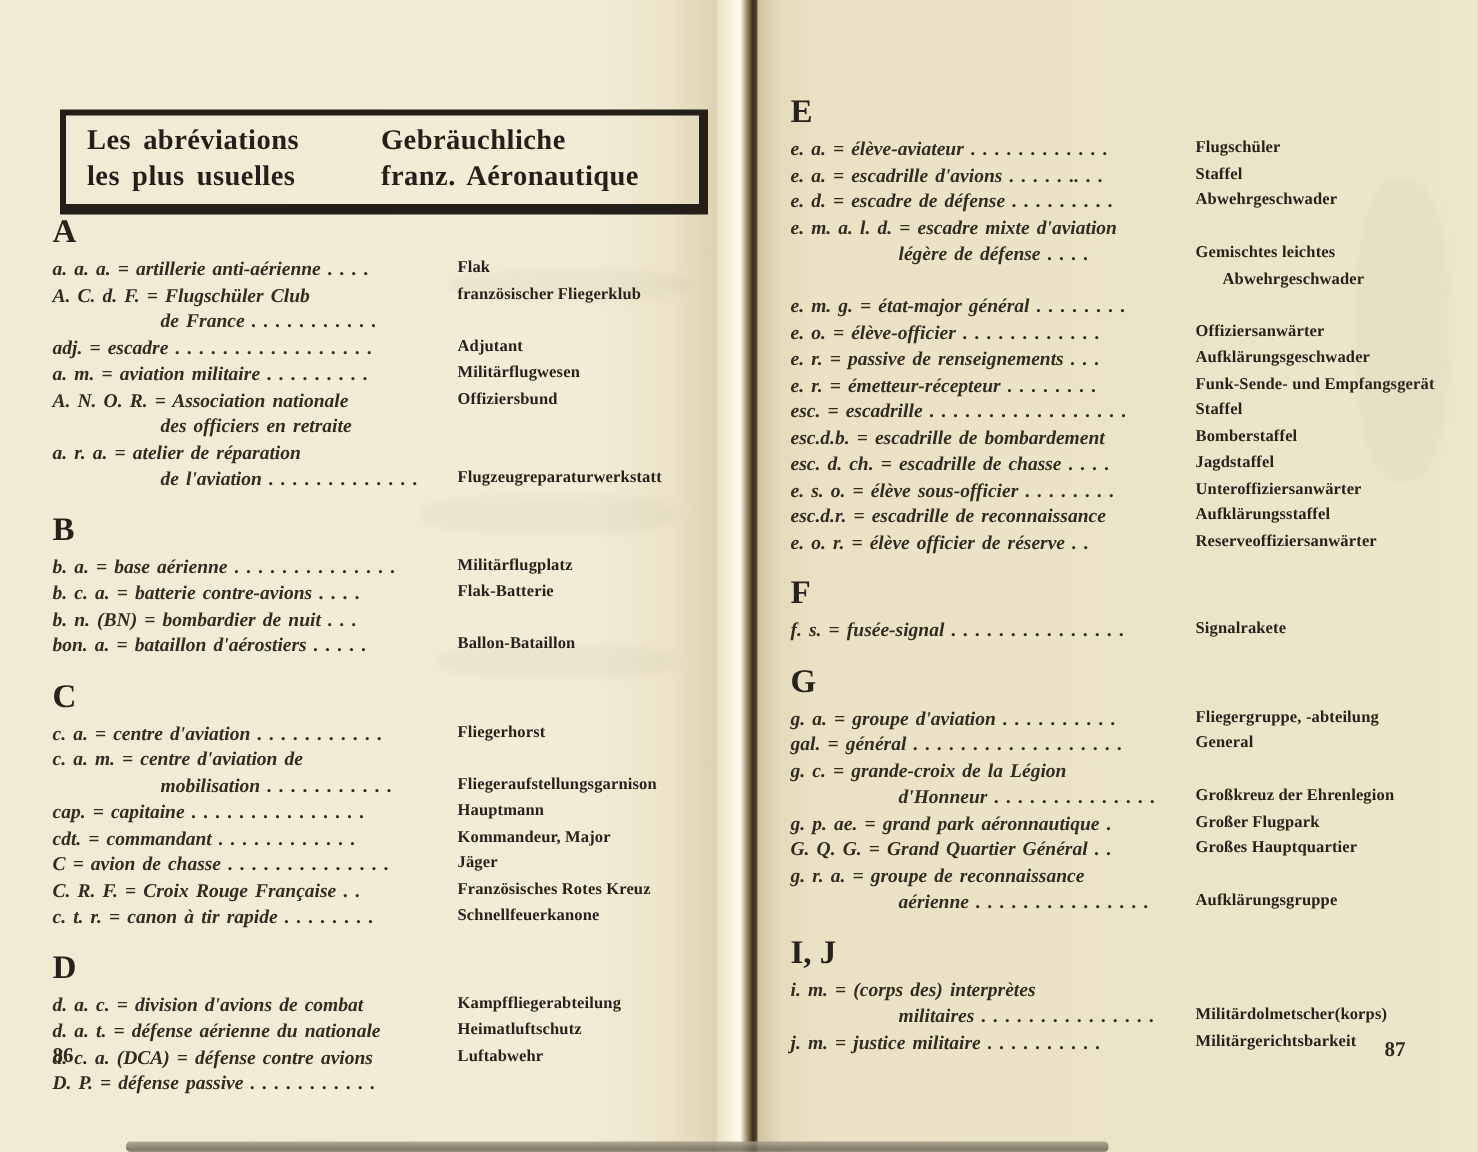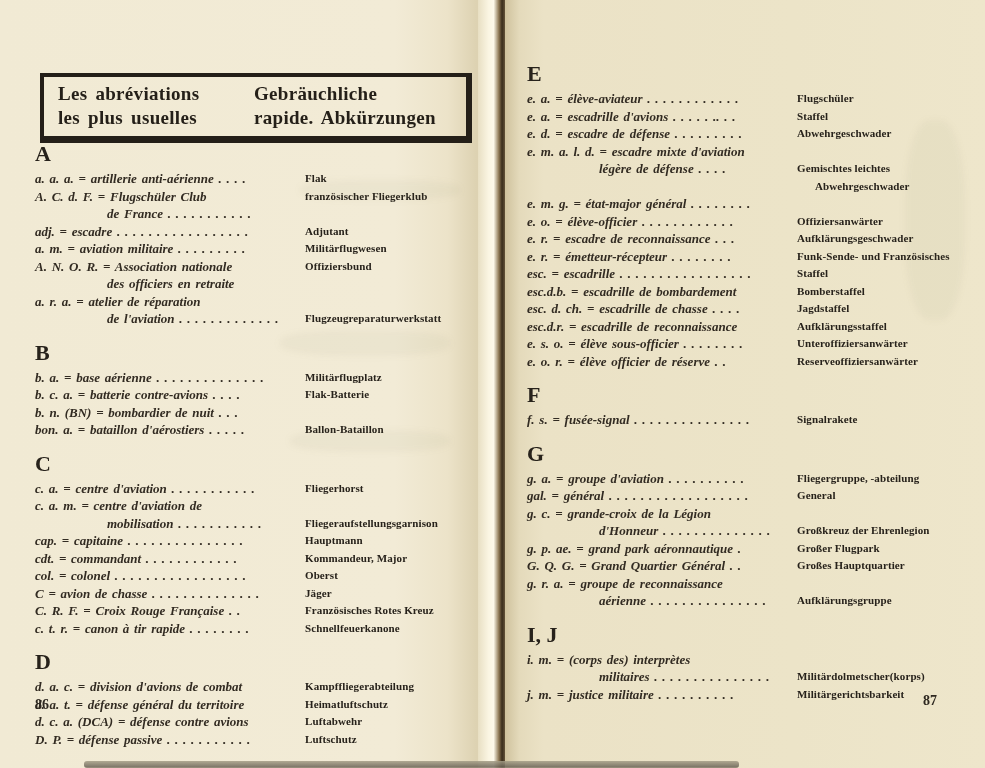--- a/index.html
+++ b/index.html
@@ -68,21 +68,21 @@
 <div class="book">
 
   <div class="page page-left">
     <div class="title-box">
       <div class="title-col fr-col">
         <div>Les abréviations</div>
         <div>les plus usuelles</div>
       </div>
       <div class="title-col de-col">
         <div>Gebräuchliche</div>
-        <div>rapide. Abkürzungen</div>
+        <div>franz. Aéronautique</div>
       </div>
     </div>
     <div class="content content-left">
         <div class="section">
           <div class="letter">A</div>
           <div class="entry">
             <div class="fr">
               <div class="l">a. a. a. = artillerie anti-aérienne . . . .</div>
             </div>
             <div class="de">
@@ -195,28 +195,20 @@
           <div class="entry">
             <div class="fr">
               <div class="l">cdt. = commandant  . . . . . . . . . . . .</div>
             </div>
             <div class="de">
               <div class="l">Kommandeur, Major</div>
             </div>
           </div>
           <div class="entry">
             <div class="fr">
-              <div class="l">col. = colonel  . . . . . . . . . . . . . . . . .</div>
-            </div>
-            <div class="de">
-              <div class="l">Oberst</div>
-            </div>
-          </div>
-          <div class="entry">
-            <div class="fr">
               <div class="l">C = avion de chasse . . . . . . . . . . . . . .</div>
             </div>
             <div class="de">
               <div class="l">Jäger</div>
             </div>
           </div>
           <div class="entry">
             <div class="fr">
               <div class="l">C. R. F. = Croix Rouge Française . .</div>
             </div>
@@ -238,40 +230,37 @@
           <div class="entry">
             <div class="fr">
               <div class="l">d. a. c. = division d'avions de combat</div>
             </div>
             <div class="de">
               <div class="l">Kampffliegerabteilung</div>
             </div>
           </div>
           <div class="entry">
             <div class="fr">
-              <div class="l">d. a. t. = défense général du territoire</div>
+              <div class="l">d. a. t. = défense aérienne du nationale</div>
             </div>
             <div class="de">
               <div class="l">Heimatluftschutz</div>
             </div>
           </div>
           <div class="entry">
             <div class="fr">
               <div class="l">d. c. a. (DCA) = défense contre avions</div>
             </div>
             <div class="de">
               <div class="l">Luftabwehr</div>
             </div>
           </div>
           <div class="entry">
             <div class="fr">
               <div class="l">D. P. = défense passive  . . . . . . . . . . .</div>
-            </div>
-            <div class="de">
-              <div class="l">Luftschutz</div>
             </div>
           </div>
         </div>
       </div>
     <div class="page-num page-num-left">86</div>
     <div class="smudge" style="left:300px;top:180px;width:160px;height:20px;"></div>
     <div class="smudge" style="left:280px;top:330px;width:170px;height:26px;"></div>
     <div class="smudge" style="left:290px;top:430px;width:160px;height:22px;"></div>
   </div>
 
@@ -323,32 +312,32 @@
           <div class="entry">
             <div class="fr">
               <div class="l">e. o. = élève-officier  . . . . . . . . . . . .</div>
             </div>
             <div class="de">
               <div class="l">Offiziersanwärter</div>
             </div>
           </div>
           <div class="entry">
             <div class="fr">
-              <div class="l">e. r. = escadre de reconnaissance . . .</div>
+              <div class="l">e. r. = passive de renseignements . . .</div>
             </div>
             <div class="de">
               <div class="l">Aufklärungsgeschwader</div>
             </div>
           </div>
           <div class="entry">
             <div class="fr">
               <div class="l">e. r. = émetteur-récepteur  . . . . . . . .</div>
             </div>
             <div class="de">
-              <div class="l">Funk-Sende- und Französisches</div>
+              <div class="l">Funk-Sende- und Empfangsgerät</div>
             </div>
           </div>
           <div class="entry">
             <div class="fr">
               <div class="l">esc. = escadrille  . . . . . . . . . . . . . . . . .</div>
             </div>
             <div class="de">
               <div class="l">Staffel</div>
             </div>
           </div>
@@ -363,32 +352,32 @@
           <div class="entry">
             <div class="fr">
               <div class="l">esc. d. ch. = escadrille de chasse . . . .</div>
             </div>
             <div class="de">
               <div class="l">Jagdstaffel</div>
             </div>
           </div>
           <div class="entry">
             <div class="fr">
+              <div class="l">e. s. o. = élève sous-officier . . . . . . . .</div>
+            </div>
+            <div class="de">
+              <div class="l">Unteroffiziersanwärter</div>
+            </div>
+          </div>
+          <div class="entry">
+            <div class="fr">
               <div class="l">esc.d.r. = escadrille de reconnaissance</div>
             </div>
             <div class="de">
               <div class="l">Aufklärungsstaffel</div>
-            </div>
-          </div>
-          <div class="entry">
-            <div class="fr">
-              <div class="l">e. s. o. = élève sous-officier . . . . . . . .</div>
-            </div>
-            <div class="de">
-              <div class="l">Unteroffiziersanwärter</div>
             </div>
           </div>
           <div class="entry">
             <div class="fr">
               <div class="l">e. o. r. = élève officier de réserve . .</div>
             </div>
             <div class="de">
               <div class="l">Reserveoffiziersanwärter</div>
             </div>
           </div>

